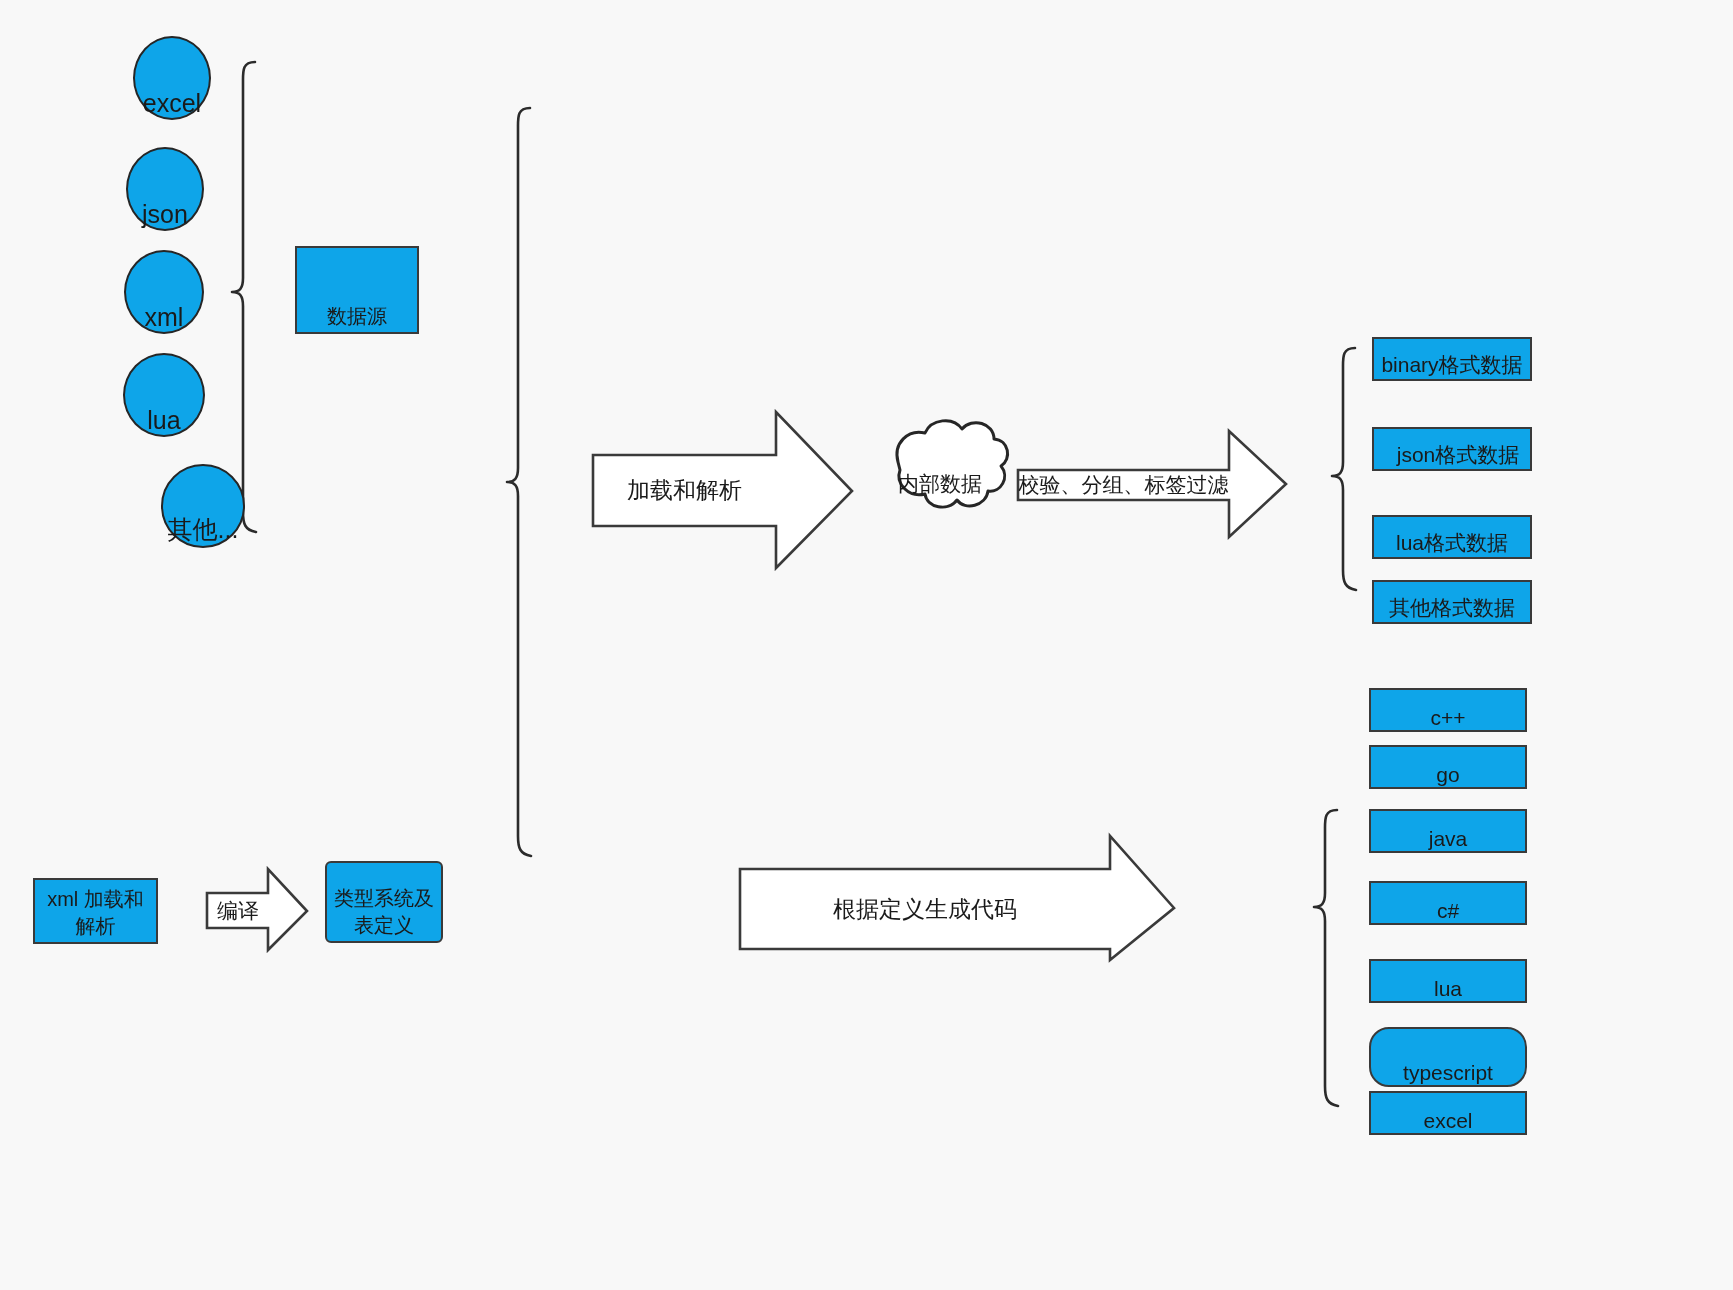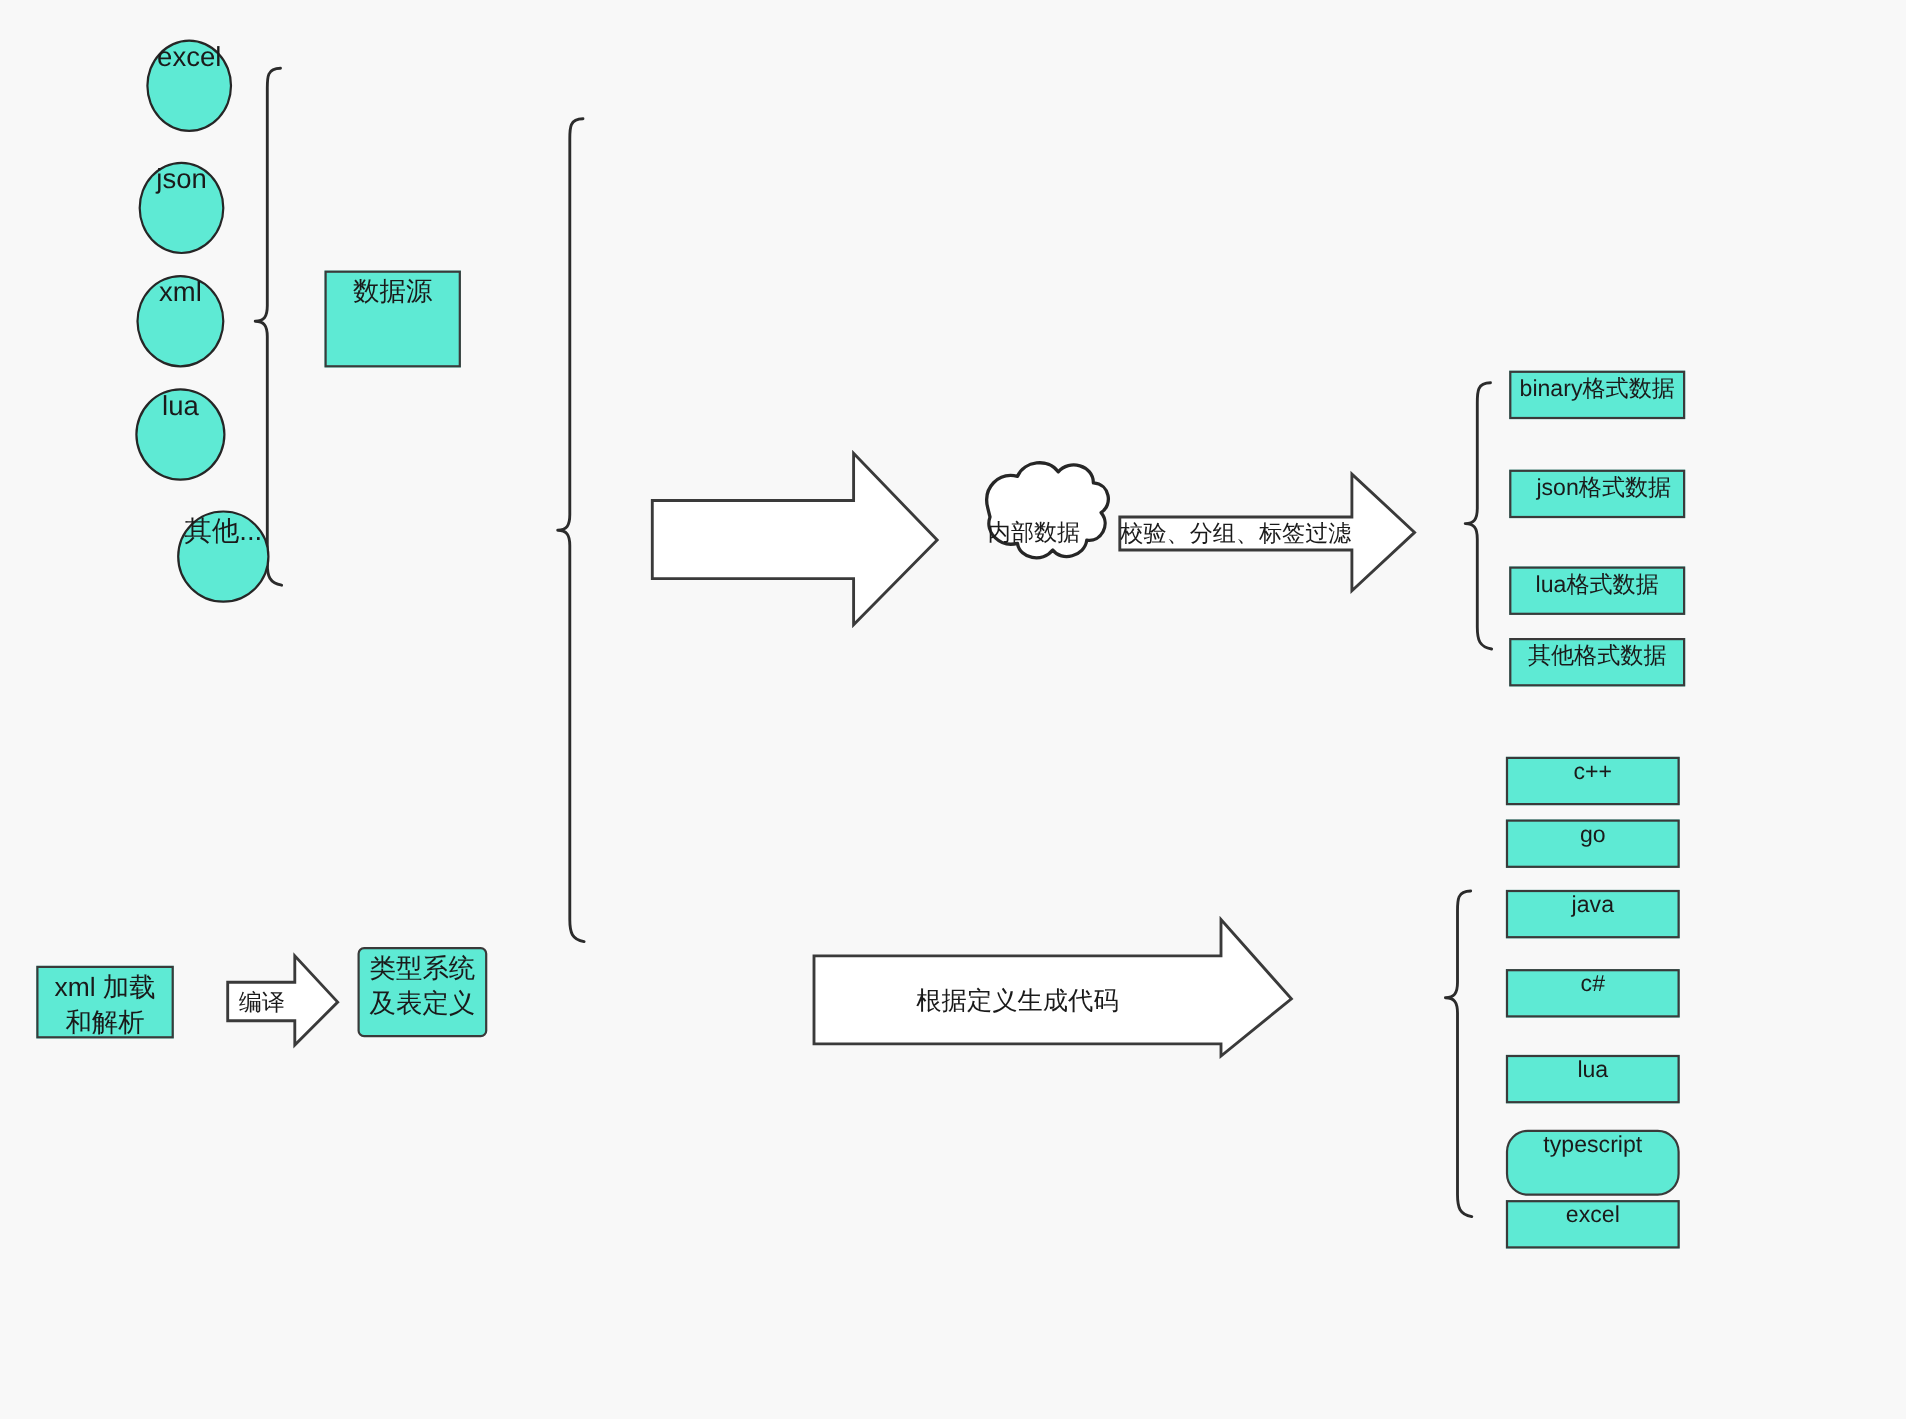--- a/index.html
+++ b/index.html
@@ -5,23 +5,23 @@
   html,body{margin:0;padding:0;}
   body{
     width:1733px;height:1290px;
     background:#f8f8f8;
     font-family:"Liberation Sans","DejaVu Sans",sans-serif;
     color:#1f1f1f;
     position:relative;
     overflow:hidden;
   }
   #canvas{position:absolute;inset:0;}
-  .node{position:absolute;box-sizing:border-box;display:flex;align-items:flex-start;justify-content:center;text-align:center;background:#5eead4;color:#1a1a1a;}
+  .node{position:absolute;box-sizing:border-box;display:flex;align-items:flex-end;justify-content:center;text-align:center;background:#0ea5e9;color:#1a1a1a;}
   .circle{border:2.5px solid #262626;border-radius:50%;font-size:25px;}
-  .rect{border:2.5px solid #3a3a3a;font-size:24px;line-height:1.35;padding:2px 6px;}
+  .rect{border:2.5px solid #3a3a3a;font-size:20px;line-height:1.35;padding:2px 6px;}
   .rect-sm{border:2.2px solid #3a3a3a;font-size:21px;}
   .arrow-label{position:absolute;display:flex;align-items:center;justify-content:center;font-size:23px;color:#1a1a1a;pointer-events:none;white-space:nowrap;}
   svg{position:absolute;left:0;top:0;overflow:visible;}
   .stroke{fill:none;stroke:#2b2b2b;stroke-width:2.6;stroke-linecap:round;stroke-linejoin:round;}
   .arrow-shape{fill:#ffffff;stroke:#3a3a3a;stroke-width:2.6;stroke-linejoin:miter;}
   .cloud-shape{fill:#ffffff;stroke:#262626;stroke-width:3;stroke-linejoin:round;}
 </style>
 </head>
 <body>
 
@@ -130,20 +130,23 @@
          L 207,928 Z"></path>
   </svg>
   <div class="arrow-label" style="left:207px;top:893px;width:62px;height:35px;font-size:21px;">
     <span>编译</span>
   </div>
 
   <div class="node rect" style="left:325px;top:861px;width:118px;height:82px;border-radius:6px;">
     <span>类型系统及表定义</span>
   </div>
 
+  <div class="arrow-label" style="left:593px;top:455px;width:183px;height:71px;">
+    <span>加载和解析</span>
+  </div>
 
   <div class="arrow-label" style="left:895px;top:462px;width:90px;height:44px;font-size:21px;">
     <span>内部数据</span>
   </div>
 
   <div class="arrow-label" style="left:1018px;top:470px;width:211px;height:30px;font-size:21px;">
     <span>校验、分组、标签过滤</span>
   </div>
 
   <div class="arrow-label" style="left:740px;top:869px;width:370px;height:80px;">

